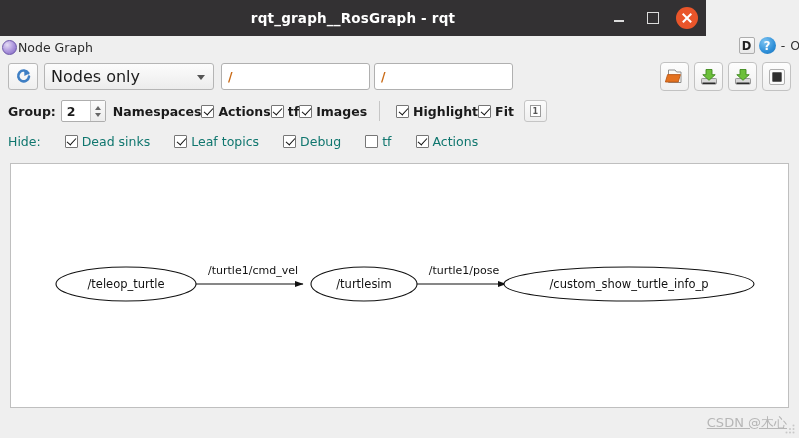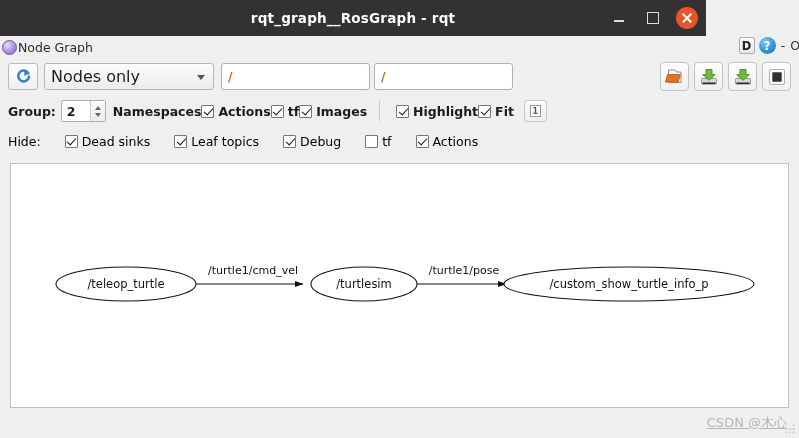--- a/index.html
+++ b/index.html
@@ -161,21 +161,21 @@
     margin-left: 10px; display: flex; align-items: center; justify-content: center;
   }
   .numbtn span {
     display: inline-block; width: 11px; height: 12px; border: 1px solid #9a9a9a;
     font-size: 8px; line-height: 11px; text-align: center; color: #555; background: #fff;
   }
 
   
   .toolrow3 {
     position: absolute; left: 8px; top: 129px; height: 24px;
-    display: flex; align-items: center; font-size: 12.5px; color: #000000;
+    display: flex; align-items: center; font-size: 12.5px; color: #0f766e;
   }
   .toolrow3 .cbwrap { margin-left: 24px; }
 
   
   .canvas {
     position: absolute; left: 10px; top: 163px; width: 779px; height: 245px;
     background: #ffffff; border: 1px solid #bfbfbf;
     overflow: hidden;
   }
   .canvas svg { display: block; }

